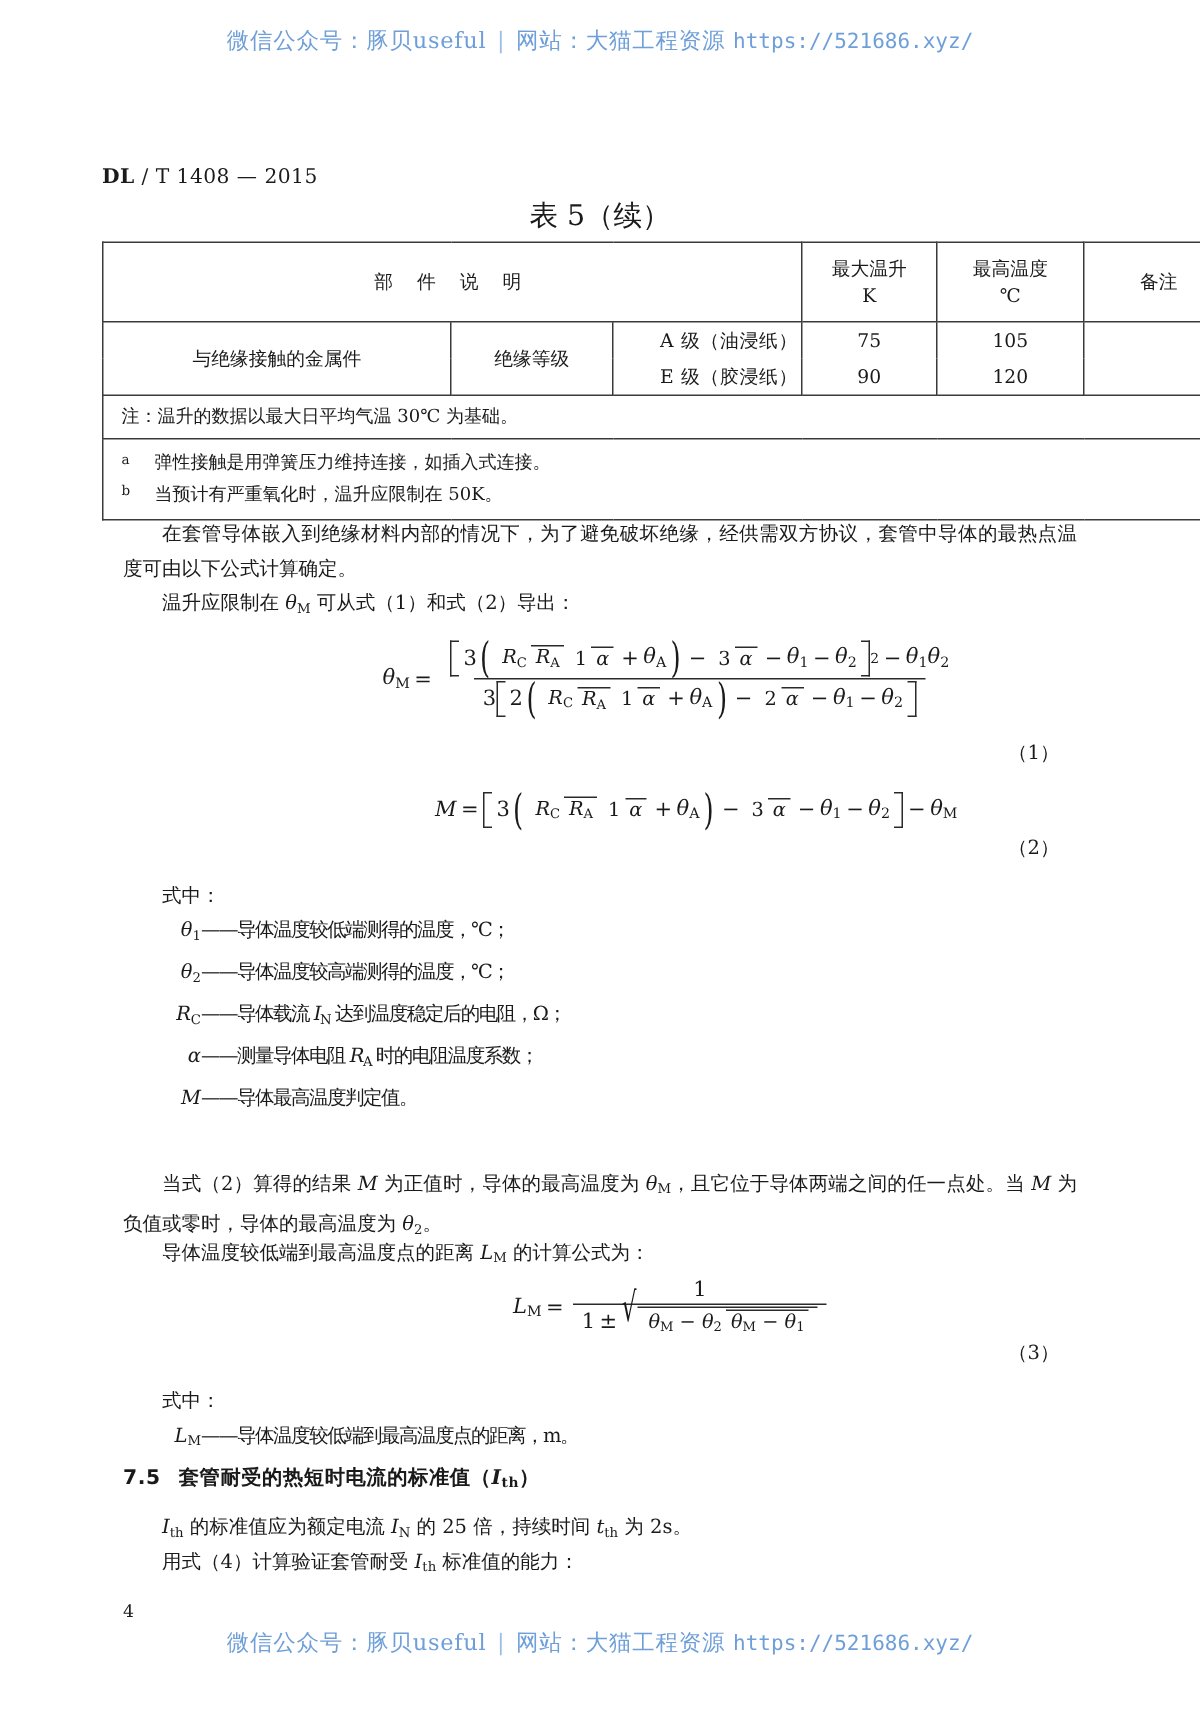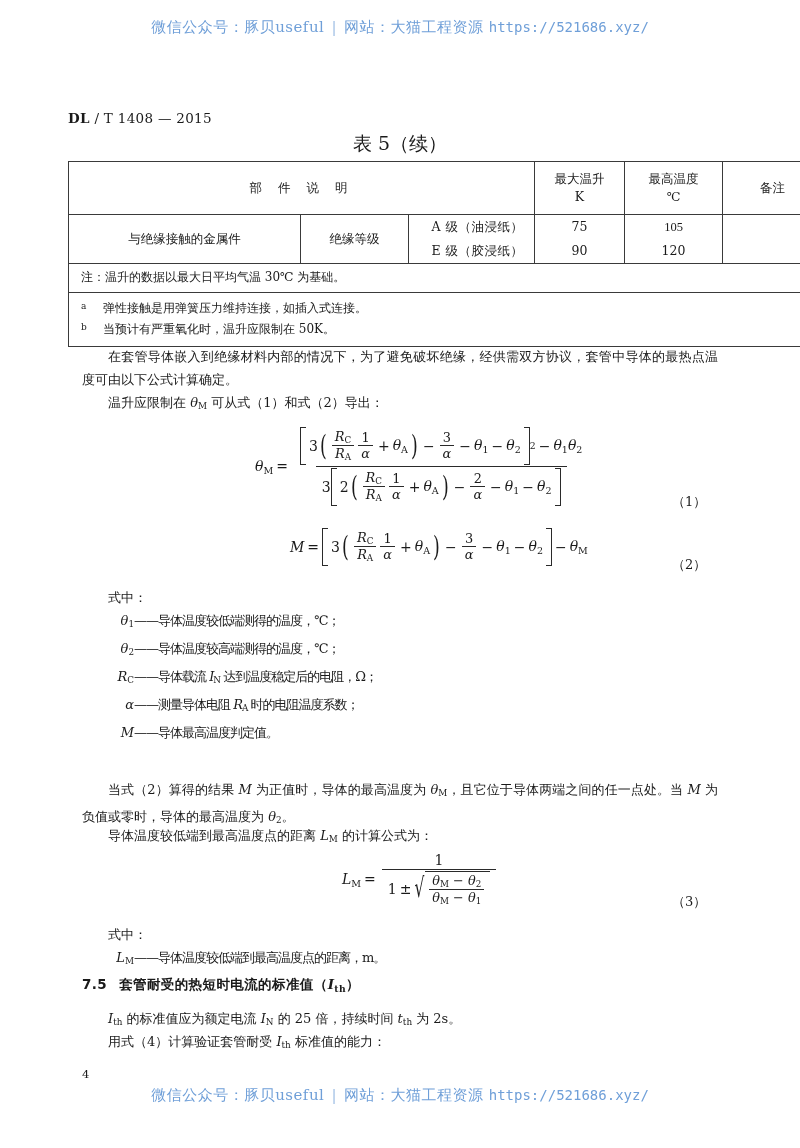--- a/index.html
+++ b/index.html
@@ -81,21 +81,21 @@
     border: 1px solid #3a3a3a;
     text-align: center;
     vertical-align: middle;
     padding: 3px 2px;
     line-height: 1.45;
   }
   table.t5 td.hd { height: 46px; }
   table.t5 .spaced { letter-spacing: 6px; }
   table.t5 td.leftcell { height: 42px; }
   table.t5 td.gradecell {
-    text-align: center;
+    text-align: right;
     padding-left: 14px;
     letter-spacing: 0.5px;
   }
   table.t5 td.notecell {
     text-align: left;
     padding: 5px 2px 5px 12px;
     font-size: 12px;
   }
   table.t5 td.footcell {
     text-align: left;
@@ -177,21 +177,21 @@
     display: inline-flex;
     flex-direction: column;
     align-items: center;
     vertical-align: middle;
     margin: 0 3px;
   }
   .frac > .num-p { padding: 0 6px 1px 6px; }
   .frac > .den-p { padding: 1px 6px 0 6px; border-top: 1px solid #2a2a2a; }
   .sfrac {
     display: inline-flex;
-    flex-direction: column;
+    flex-direction: row;
     align-items: center;
     vertical-align: middle;
     font-size: 0.92em;
     margin: 0 2px;
   }
   .sfrac > .n { padding: 0 3px; }
   .sfrac > .d { padding: 0 3px; border-top: 1px solid #2a2a2a; }
 
   .brk {
     display: inline-flex;
@@ -291,21 +291,21 @@
           <span>℃</span>
         </td>
         <td class="hd">备注</td>
       </tr>
 
       <tr>
         <td class="leftcell" rowspan="2">与绝缘接触的金属件</td>
         <td rowspan="2">绝缘等级</td>
         <td class="gradecell" style="border-bottom:none;">A 级（油浸纸）</td>
         <td style="border-bottom:none;">75</td>
-        <td style="border-bottom:none;font-family:Liberation Serif, serif;">105</td>
+        <td style="border-bottom:none;">105</td>
         <td rowspan="2"></td>
       </tr>
       <tr>
         <td class="gradecell" style="border-top:none;">E 级（胶浸纸）</td>
         <td style="border-top:none;">90</td>
         <td style="border-top:none;">120</td>
       </tr>
 
       <tr>
         <td class="notecell" colspan="6">注：温升的数据以最大日平均气温 30℃ 为基础。</td>

